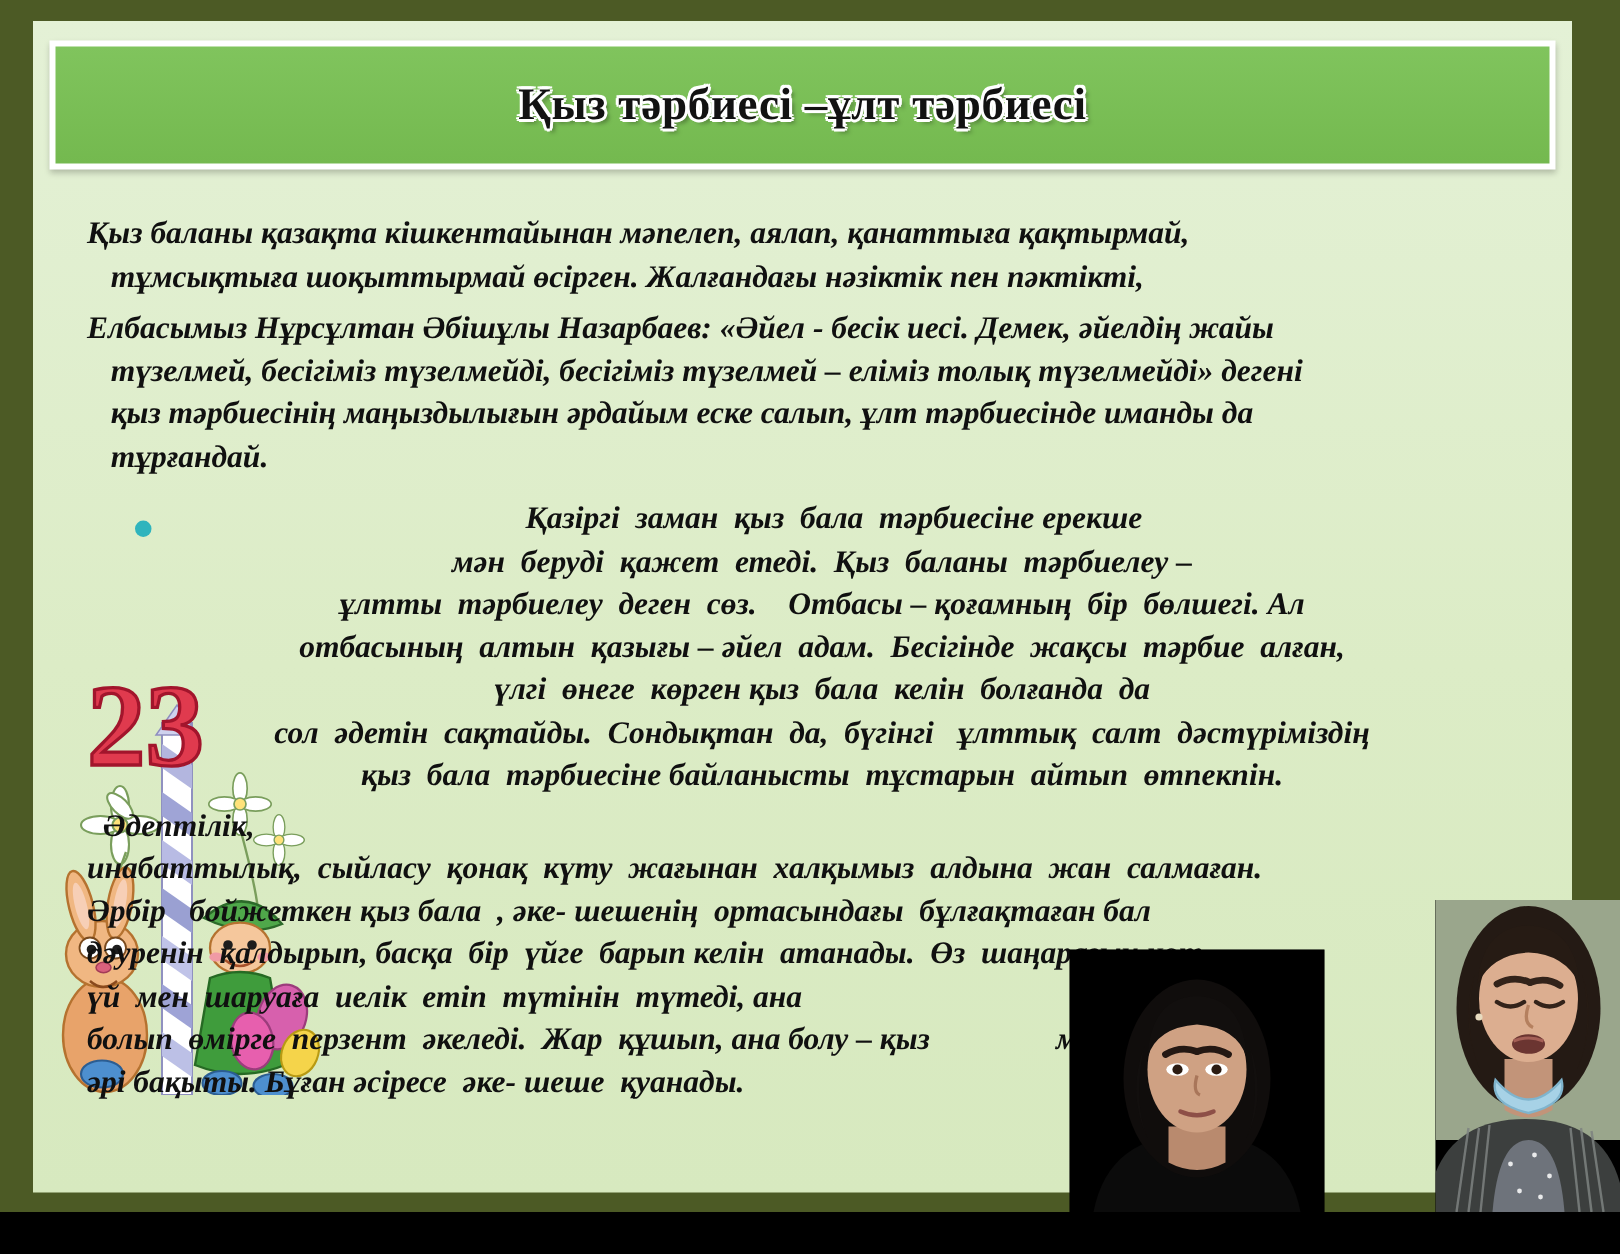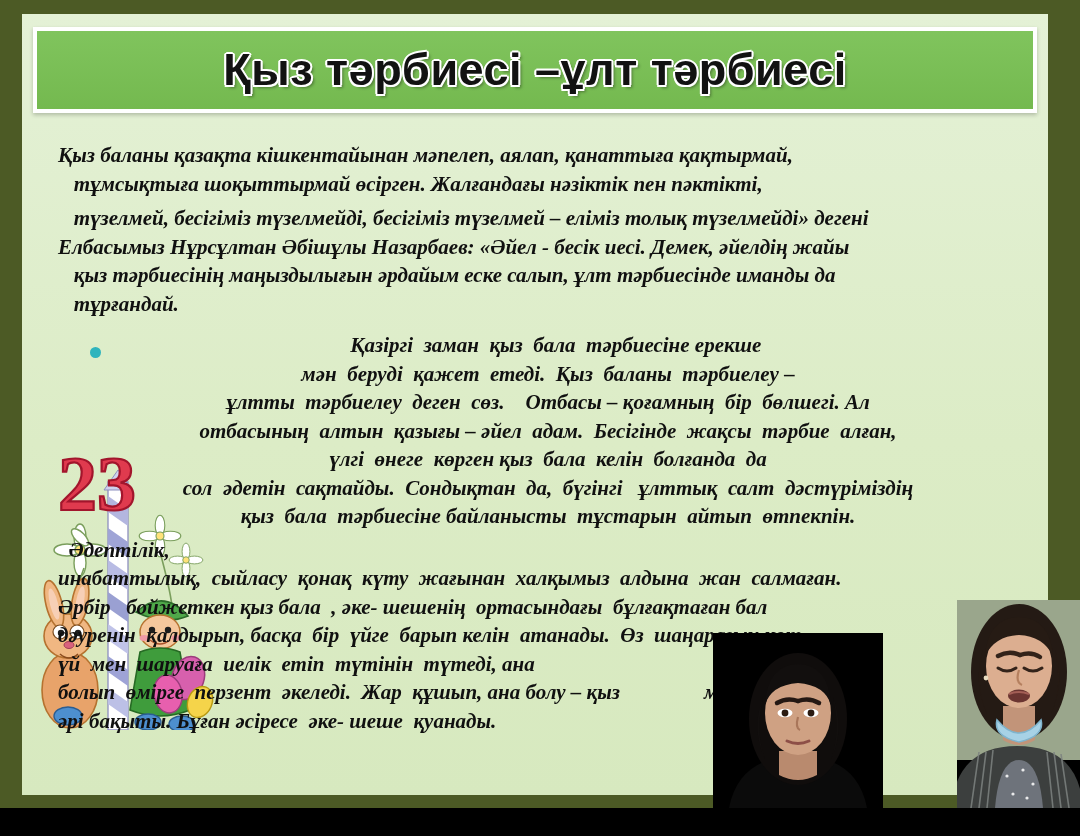--- a/index.html
+++ b/index.html
@@ -29,23 +29,23 @@
     padding:4px;box-sizing:border-box;
   }
   .title-banner{
     width:100%;height:100%;
     background:#79be55;
     background:linear-gradient(180deg,#80c45d 0%,#74b94f 100%);
     display:flex;align-items:center;justify-content:center;
     box-sizing:border-box;
   }
   .title-text{
-    font-family:Liberation Sans, sans-serif;
+    font-family:Liberation Serif, serif;
     font-weight:bold;
-    font-size:45px;
+    font-size:30px;
     letter-spacing:.5px;
     color:#121212;
     white-space:nowrap;
     text-shadow:
        2px 0 0 #fff, -2px 0 0 #fff, 0 2px 0 #fff, 0 -2px 0 #fff,
        1.5px 1.5px 0 #fff, -1.5px 1.5px 0 #fff, 1.5px -1.5px 0 #fff, -1.5px -1.5px 0 #fff,
        3px 3px 3px rgba(0,0,0,.35);
     text-align: right;
   }
 
@@ -189,22 +189,22 @@
       </div>
 
       <div class="content">
 
         <div class="para p1">
           <span class="ln">Қыз баланы қазақта кішкентайынан мәпелеп, аялап, қанаттыға қақтырмай,</span>
           <span class="ln">   тұмсықтыға шоқыттырмай өсірген. Жалғандағы нәзіктік пен пәктікті,</span>
         </div>
 
         <div class="para p2">
+          <span class="ln">Елбасымыз Нұрсұлтан Әбішұлы Назарбаев: «Әйел - бесік иесі. Демек, әйелдің жайы</span>
           <span class="ln">   түзелмей, бесігіміз түзелмейді, бесігіміз түзелмей – еліміз толық түзелмейді» дегені</span>
-          <span class="ln">Елбасымыз Нұрсұлтан Әбішұлы Назарбаев: «Әйел - бесік иесі. Демек, әйелдің жайы</span>
           <span class="ln">   қыз тәрбиесінің маңыздылығын әрдайым еске салып, ұлт тәрбиесінде иманды да</span>
           <span class="ln">   тұрғандай.</span>
         </div>
 
         <div class="para bulleted">
           <span class="bullet-dot"></span>
           <span class="bullet-body">
             <span class="ln">   Қазіргі  заман  қыз  бала  тәрбиесіне ерекше</span>
             <span class="ln">мән  беруді  қажет  етеді.  Қыз  баланы  тәрбиелеу –</span>
             <span class="ln">ұлтты  тәрбиелеу  деген  сөз.    Отбасы – қоғамның  бір  бөлшегі. Ал</span>

